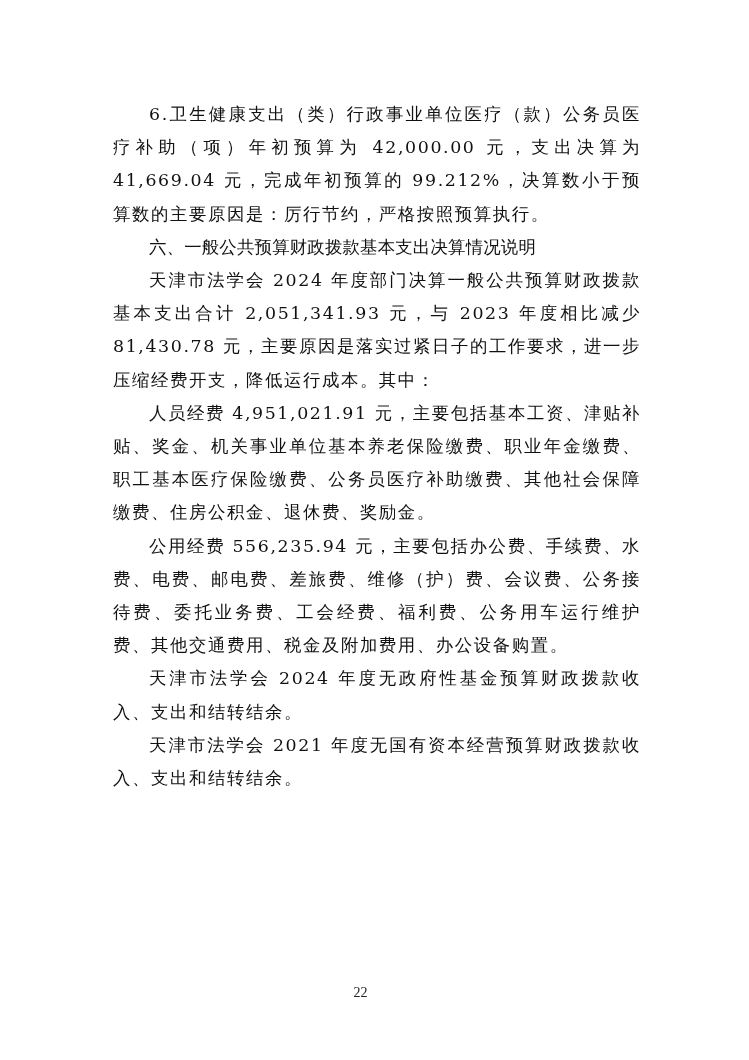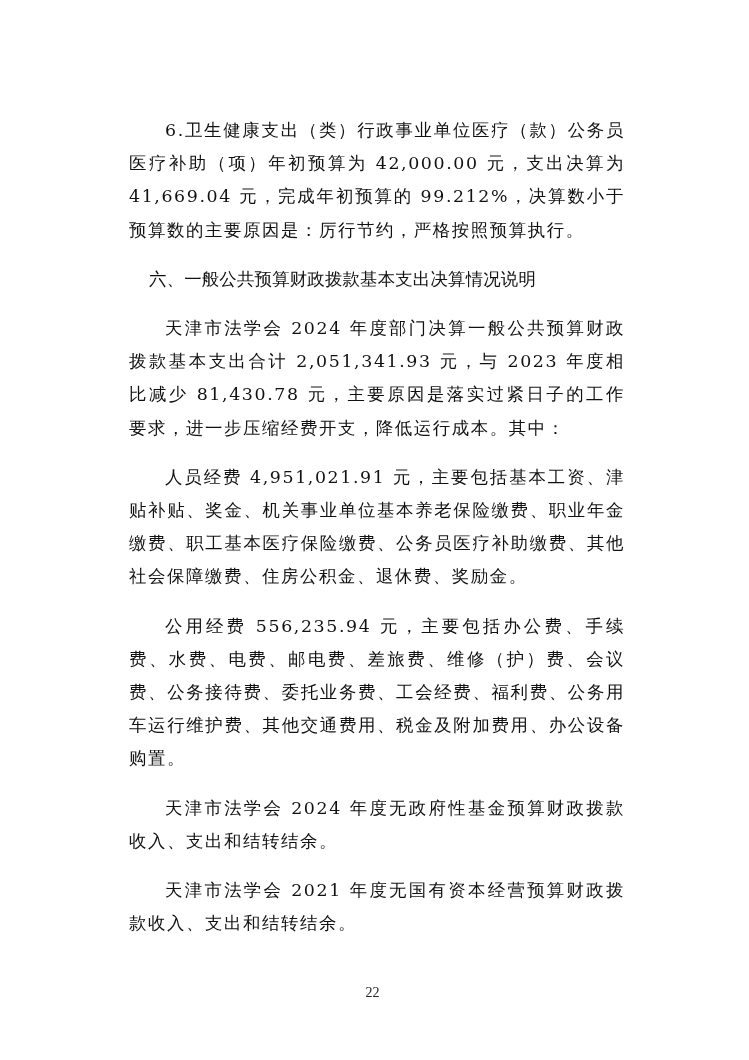--- a/index.html
+++ b/index.html
@@ -6,34 +6,34 @@
   body { width: 749px; height: 1060px; position: relative; overflow: hidden; }
   .page { position: absolute; left: 113px; top: 98px; width: 528px; color: #111; }
   .p {
     font-family: "DejaVu Serif", "Liberation Serif", serif;
     font-size: 17.4px;
     line-height: 33.2px;
     text-indent: 36px;
     text-align: justify;
     text-align-last: left;
     letter-spacing: 1.6px;
-    margin: 16px;
+    margin: 0;
   }
   .h {
     font-family: "DejaVu Sans", "Liberation Sans", sans-serif;
     font-weight: normal;
     font-size: 17.4px;
     line-height: 33.2px;
     text-indent: 36px;
     margin: 0;
     letter-spacing: 0.2px;
   }
   .footer {
     position: absolute; left: 0; width: 721px; top: 985px; text-align: center;
-    font-family: "Liberation Serif", serif; font-size: 14px; color: #222; margin-left: 12px;
+    font-family: "Liberation Serif", serif; font-size: 14px; color: #222;
   }
 </style>
 </head>
 <body>
 
 <div class="page">
   <p class="p">6.卫生健康支出（类）行政事业单位医疗（款）公务员医疗补助（项）年初预算为 42,000.00 元，支出决算为 41,669.04 元，完成年初预算的 99.212%，决算数小于预算数的主要原因是：厉行节约，严格按照预算执行。</p>
   <p class="h">六、一般公共预算财政拨款基本支出决算情况说明</p>
   <p class="p">天津市法学会 2024 年度部门决算一般公共预算财政拨款基本支出合计 2,051,341.93 元，与 2023 年度相比减少 81,430.78 元，主要原因是落实过紧日子的工作要求，进一步压缩经费开支，降低运行成本。其中：</p>
   <p class="p">人员经费 4,951,021.91 元，主要包括基本工资、津贴补贴、奖金、机关事业单位基本养老保险缴费、职业年金缴费、职工基本医疗保险缴费、公务员医疗补助缴费、其他社会保障缴费、住房公积金、退休费、奖励金。</p>

